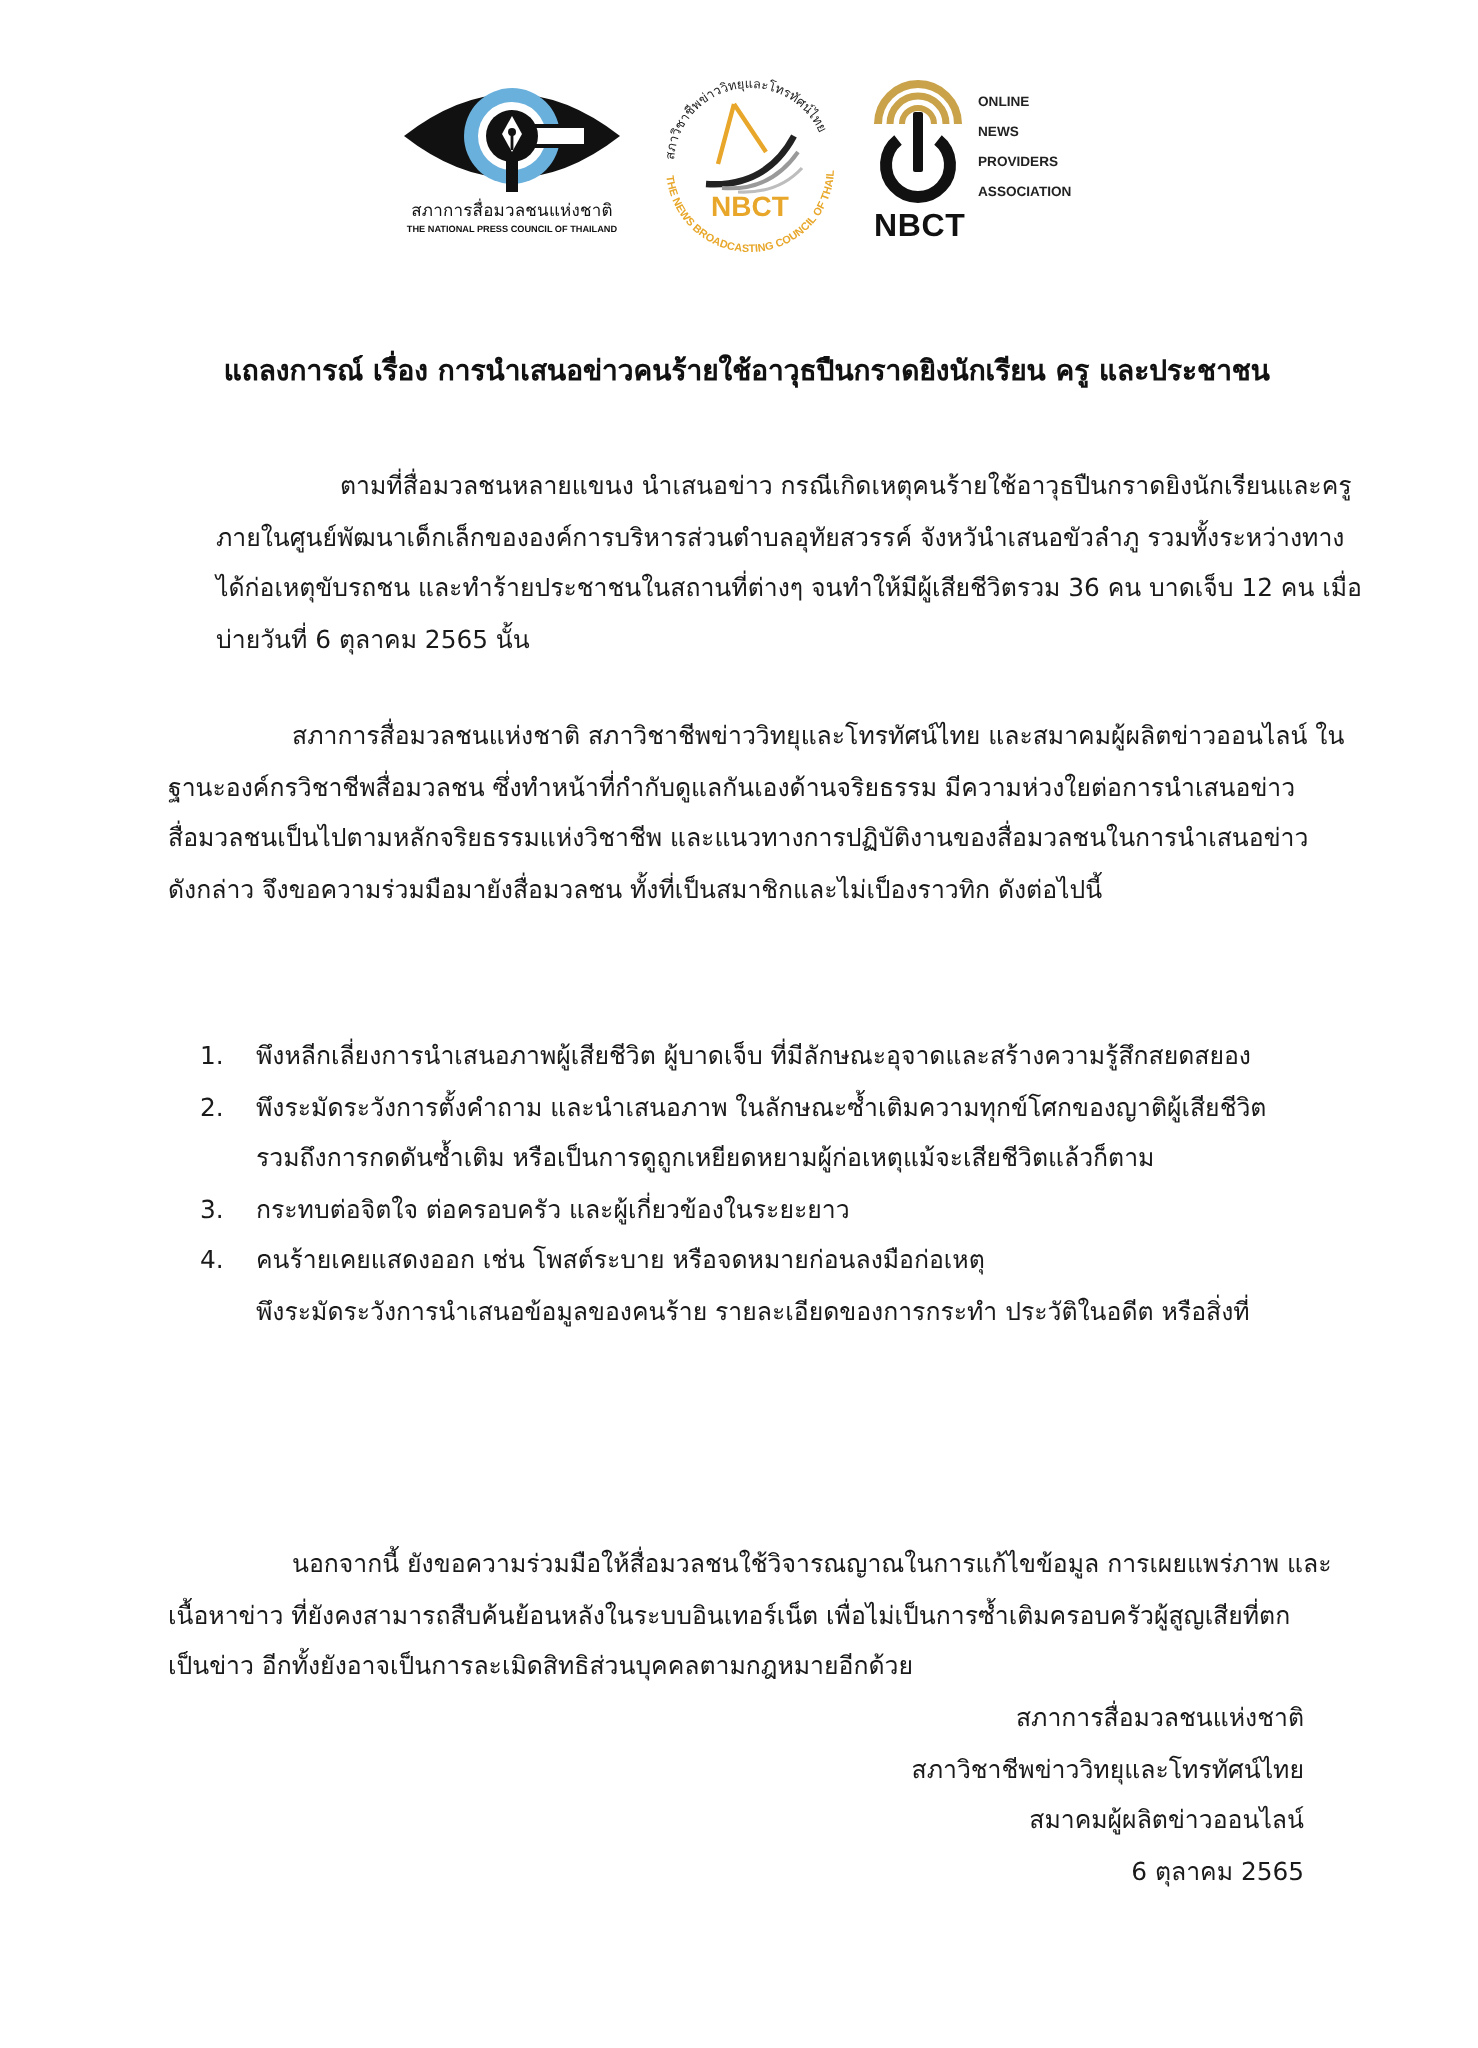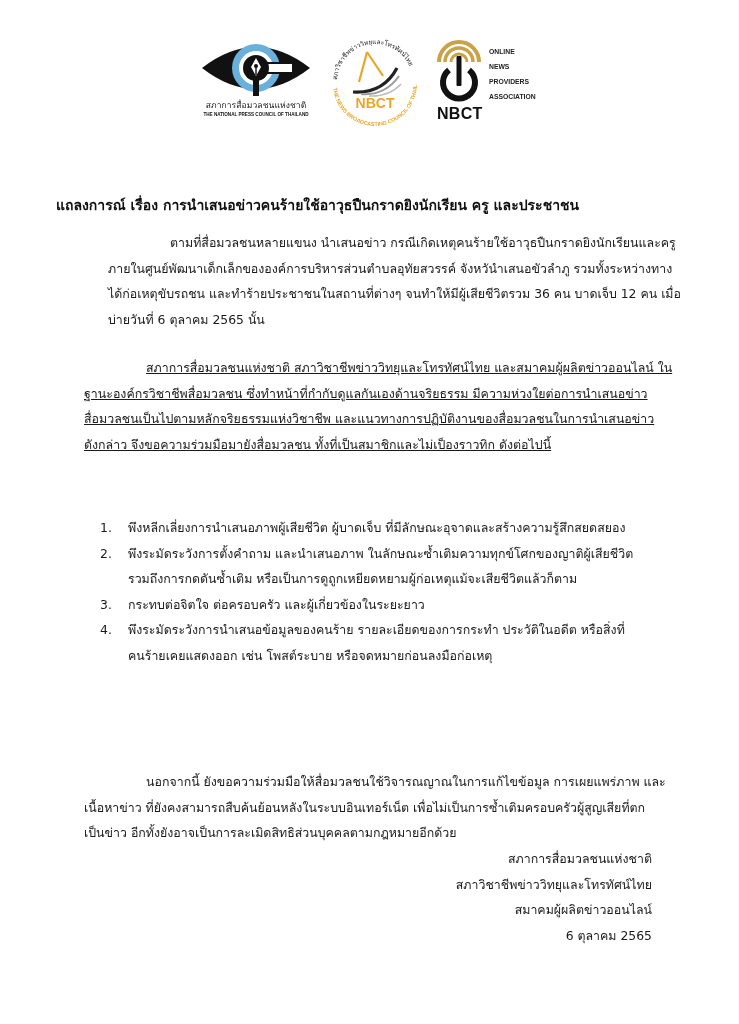--- a/index.html
+++ b/index.html
@@ -78,42 +78,41 @@
       font-size: 6.8px;
       color: #222;
       line-height: 15px;
     }
 
     
     .title {
       position: absolute;
       left: 0; top: 174px;
       width: 635px;
-      text-align: center;
+      text-align: right;
       font-size: 14px;
       font-weight: bold;
       color: #111;
       white-space: nowrap;
-      margin-top: 20px;
     }
 
     
     .para {
       position: absolute;
       left: 84px;
       width: 572px;
       font-size: 12.4px;
       line-height: 25.5px;
       color: #1a1a1a;
     }
     .para .line { display: block; white-space: nowrap; }
     .para .line.indent { padding-left: 62px; }
 
     .p1 { top: 230px; margin-left: 24px; }
-    .p2 { top: 355px; text-decoration: underline; }
+    .p2 { top: 355px; }
     .p3 { top: 733px; margin-top: 36px; }
 
     
     .list {
       position: absolute;
       left: 100px;
       top: 515px;
       width: 570px;
       font-size: 12.4px;
       line-height: 25.5px;
@@ -241,22 +240,22 @@
       <span class="num">2.</span>
       <span class="line">พึงระมัดระวังการตั้งคำถาม และนำเสนอภาพ ในลักษณะซ้ำเติมความทุกข์โศกของญาติผู้เสียชีวิต</span>
       <span class="line">รวมถึงการกดดันซ้ำเติม หรือเป็นการดูถูกเหยียดหยามผู้ก่อเหตุแม้จะเสียชีวิตแล้วก็ตาม</span>
     </li>
     <li>
       <span class="num">3.</span>
       <span class="line">กระทบต่อจิตใจ ต่อครอบครัว และผู้เกี่ยวข้องในระยะยาว</span>
     </li>
     <li>
       <span class="num">4.</span>
+      <span class="line">คนร้ายเคยแสดงออก เช่น โพสต์ระบาย หรือจดหมายก่อนลงมือก่อเหตุ</span>
       <span class="line">พึงระมัดระวังการนำเสนอข้อมูลของคนร้าย รายละเอียดของการกระทำ ประวัติในอดีต หรือสิ่งที่</span>
-      <span class="line">คนร้ายเคยแสดงออก เช่น โพสต์ระบาย หรือจดหมายก่อนลงมือก่อเหตุ</span>
     </li>
   </ol>
 
   <div class="para p3">
     <span class="line indent">นอกจากนี้ ยังขอความร่วมมือให้สื่อมวลชนใช้วิจารณญาณในการแก้ไขข้อมูล การเผยแพร่ภาพ และ</span>
     <span class="line">เนื้อหาข่าว ที่ยังคงสามารถสืบค้นย้อนหลังในระบบอินเทอร์เน็ต เพื่อไม่เป็นการซ้ำเติมครอบครัวผู้สูญเสียที่ตก</span>
     <span class="line">เป็นข่าว อีกทั้งยังอาจเป็นการละเมิดสิทธิส่วนบุคคลตามกฎหมายอีกด้วย</span>
   </div>
 
   <div class="signature">

